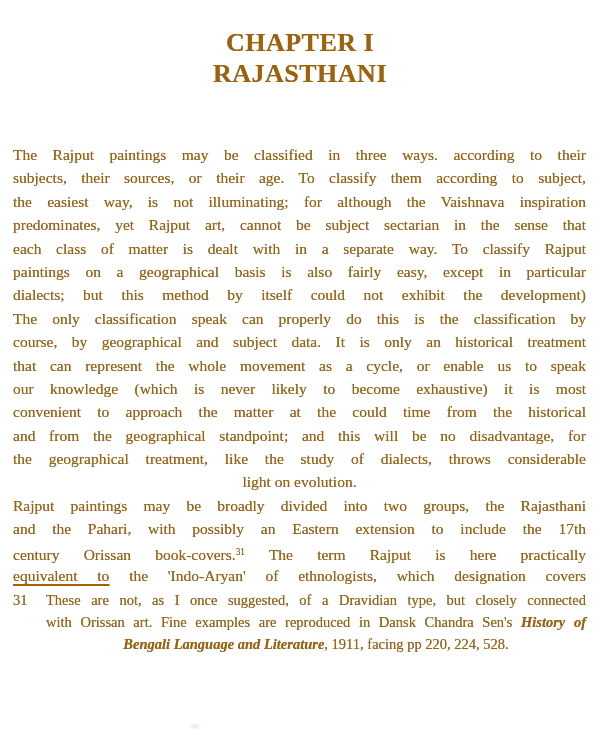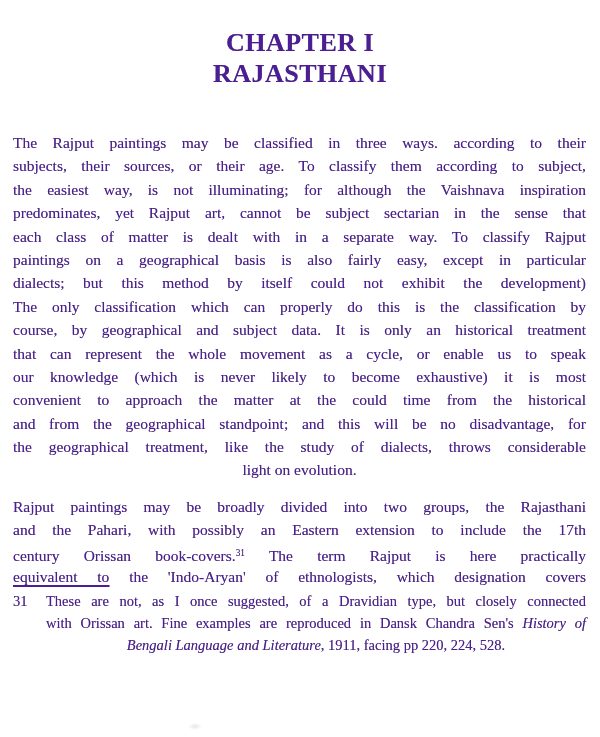--- a/index.html
+++ b/index.html
@@ -7,39 +7,39 @@
     padding: 0;
     background: #ffffff;
   }
   .page {
     position: relative;
     width: 600px;
     height: 737px;
     background: #ffffff;
     overflow: hidden;
     font-family: "Liberation Serif", "DejaVu Serif", serif;
-    color: #4c1d95;
+    color: #a16207;
     text-shadow: 0 0 0.5px rgba(40,40,40,0.55);
   }
   .heading {
     padding-top: 27px;
     text-align: center;
     font-weight: bold;
     font-size: 26px;
     line-height: 31px;
     letter-spacing: 0.5px;
   }
   .content {
     padding: 0 14px 0 13px;
   }
   .para {
     font-size: 15.5px;
   }
-  .para-1 { margin-top: 42px; }
-  .para-2 { margin-top: 13px; }
+  .para-1 { margin-top: 54px; }
+  .para-2 { }
   .line {
     line-height: 23.4px;
     height: 23.4px;
     text-align: center;
   }
   .line.j {
     text-align: justify;
     text-align-last: justify;
   }
   .footnote {
@@ -53,21 +53,21 @@
     height: 22px;
   }
   .fn-num {
     position: absolute;
     left: 0;
     top: 0;
     font-size: 14.5px;
     line-height: 22px;
   }
   .s-n { }
-  .s-i { font-style: italic; }
+  .s-i { font-style: italic; font-weight: bold; }
   .s-u {
     text-decoration: underline;
     text-decoration-thickness: 1.5px;
     text-underline-offset: 3px;
   }
   .s-sup {
     font-size: 0.6em;
     vertical-align: 0.55em;
   }
   .smudge {
@@ -93,21 +93,21 @@
   <div class="content">
 
     <div class="para para-1">
         <div class="line j"><span class="s-n">The Rajput paintings may be classified in three ways. according to their</span></div>
         <div class="line j"><span class="s-n">subjects, their sources, or their age. To classify them according to subject,</span></div>
         <div class="line j"><span class="s-n">the easiest way, is not illuminating; for although the Vaishnava inspiration</span></div>
         <div class="line j"><span class="s-n">predominates, yet Rajput art, cannot be subject sectarian in the sense that</span></div>
         <div class="line j"><span class="s-n">each class of matter is dealt with in a separate way. To classify Rajput</span></div>
         <div class="line j"><span class="s-n">paintings on a geographical basis is also fairly easy, except in particular</span></div>
         <div class="line j"><span class="s-n">dialects; but this method by itself could not exhibit the development)</span></div>
-        <div class="line j"><span class="s-n">The only classification which can properly do this is the classification by</span></div>
+        <div class="line j"><span class="s-n">The only classification speak can properly do this is the classification by</span></div>
         <div class="line j"><span class="s-n">course, by geographical and subject data. It is only an historical treatment</span></div>
         <div class="line j"><span class="s-n">that can represent the whole movement as a cycle, or enable us to speak</span></div>
         <div class="line j"><span class="s-n">our knowledge (which is never likely to become exhaustive) it is most</span></div>
         <div class="line j"><span class="s-n">convenient to approach the matter at the could time from the historical</span></div>
         <div class="line j"><span class="s-n">and from the geographical standpoint; and this will be no disadvantage, for</span></div>
         <div class="line j"><span class="s-n">the geographical treatment, like the study of dialects, throws considerable</span></div>
         <div class="line"><span class="s-n">light on evolution.</span></div>
       </div>
 
     <div class="para para-2">

